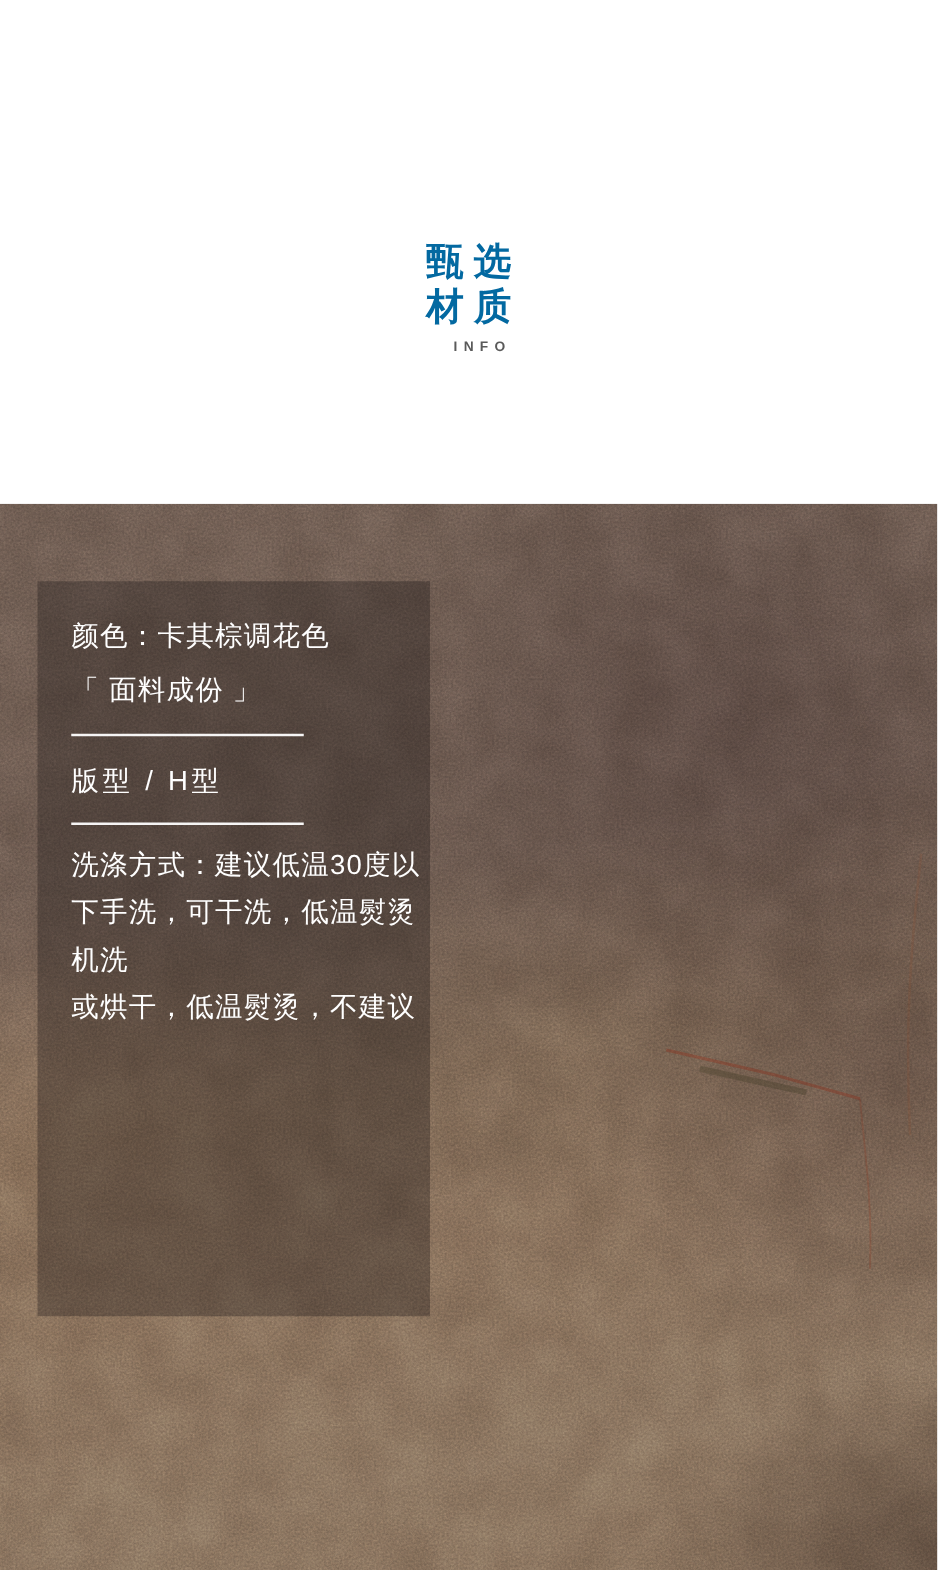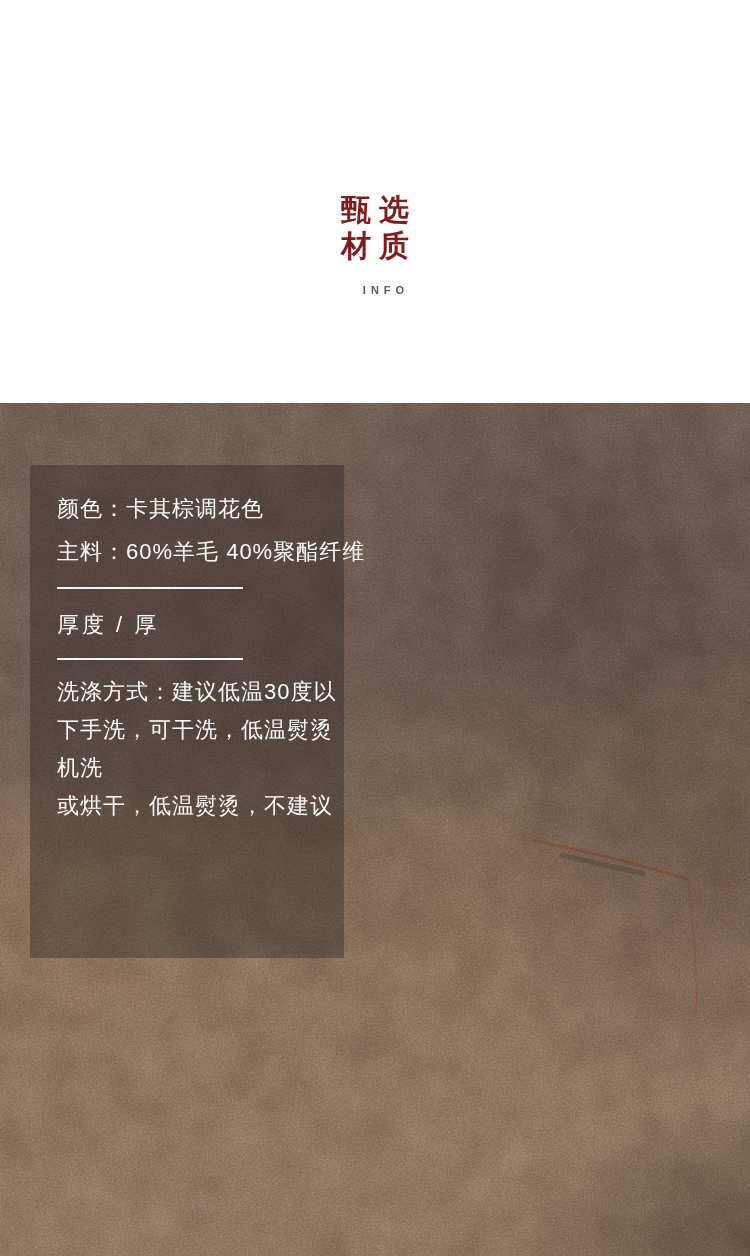--- a/index.html
+++ b/index.html
@@ -11,25 +11,25 @@
   }
   .page{position:absolute;inset:0;width:750px;height:1256px;background:#ffffff;}
 
   
   .section-header{
     position:absolute;top:0;left:0;width:750px;height:403px;
     text-align:center;box-sizing:border-box;padding-top:192px;
     background:#ffffff;
   }
   .section-title{
-    margin:0;font-size:30px;font-weight:bold;color:#7f1d1d;
+    margin:0;font-size:30px;font-weight:bold;color:#0369a1;
     line-height:36px;letter-spacing:8px;padding-left:8px;
   }
   .section-subtitle{
-    margin-top:20px;font-size:11px;color:#5a5a5a;
+    margin-top:8px;font-size:11px;color:#5a5a5a;
     letter-spacing:5px;padding-left:22px;font-weight:bold;
   }
 
   
   .fabric-photo{
     position:absolute;top:403px;left:0;width:750px;height:853px;overflow:hidden;
   }
   .fabric-base{
     position:absolute;inset:0;
     background:
@@ -38,21 +38,21 @@
       radial-gradient(42% 26% at 100% 98%, rgba(72,58,50,0.55), rgba(72,58,50,0) 72%),
       radial-gradient(48% 32% at 10% 58%, rgba(172,145,117,0.45), rgba(172,145,117,0) 70%),
       linear-gradient(168deg, #77675e 0%, #73635a 36%, #83705e 52%, #8f7a66 66%, #93806c 84%, #8e7a66 100%);
   }
   .fabric-noise{position:absolute;top:0;left:0;}
   .noise-mottle{mix-blend-mode:multiply;}
   .noise-grain-light{mix-blend-mode:overlay;}
 
   
   .info-panel{
-    position:absolute;left:30px;top:62px;width:314px;height:493px;
+    position:absolute;left:30px;top:62px;width:314px;height:588px;
     background:rgba(30,24,22,0.34);
     box-sizing:border-box;padding:22px 0 0 27px;
     color:#ffffff;
   }
   .panel-line{font-size:22px;white-space:nowrap;}
   .comp-line{line-height:43px;letter-spacing:1px;}
   .attr-line{line-height:39px;letter-spacing:3px;}
   .wash-line{line-height:38px;letter-spacing:1px;}
   .panel-divider{
     width:186px;height:2px;background:#ffffff;opacity:0.95;
@@ -104,27 +104,27 @@
         <path d="M 560 452 L 645 471" stroke="#5a5f4e" stroke-width="5" fill="none" opacity="0.45"></path>
         <path d="M 533 437 L 620 457 L 688 476" stroke="#a0523f" stroke-width="2.5" fill="none" opacity="0.5"></path>
         <path d="M 688 476 C 692 520 698 560 696 612" stroke="#9c5a45" stroke-width="1.5" fill="none" opacity="0.35"></path>
         <path d="M 737 280 C 728 360 724 420 728 505" stroke="#a87a5e" stroke-width="2" fill="none" opacity="0.28"></path>
       </g>
     </svg>
 
     <div class="info-panel">
       <div class="panel-group">
         <div class="panel-line comp-line">颜色：卡其棕调花色</div>
-        <div class="panel-line comp-line">主料：60%羊毛 40%聚酯纤维</div>
+        <div class="panel-line comp-line">「 面料成份 」</div>
       </div>
 
       <div class="panel-divider"></div>
 
       <div class="panel-group attr-group">
-        <div class="panel-line attr-line">厚度 / 厚</div>
+        <div class="panel-line attr-line">版型 / H型</div>
       </div>
 
       <div class="panel-divider"></div>
 
       <div class="panel-group">
         <div class="panel-line wash-line">洗涤方式：建议低温30度以</div>
         <div class="panel-line wash-line">下手洗，可干洗，低温熨烫</div>
         <div class="panel-line wash-line">机洗</div>
         <div class="panel-line wash-line">或烘干，低温熨烫，不建议</div>
       </div>

